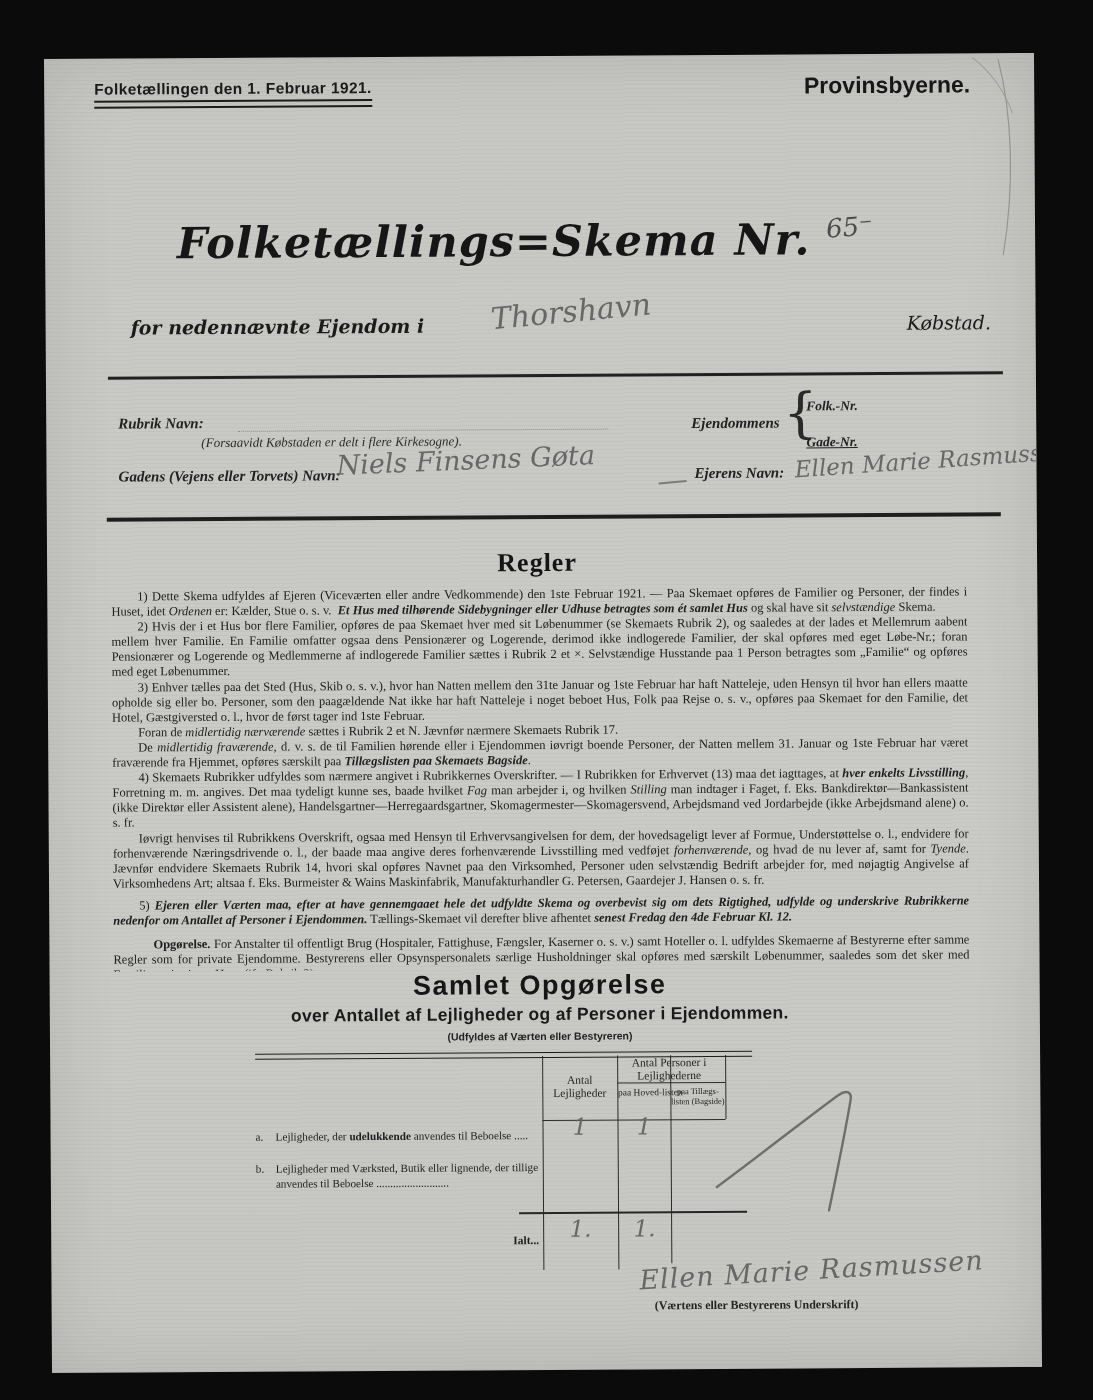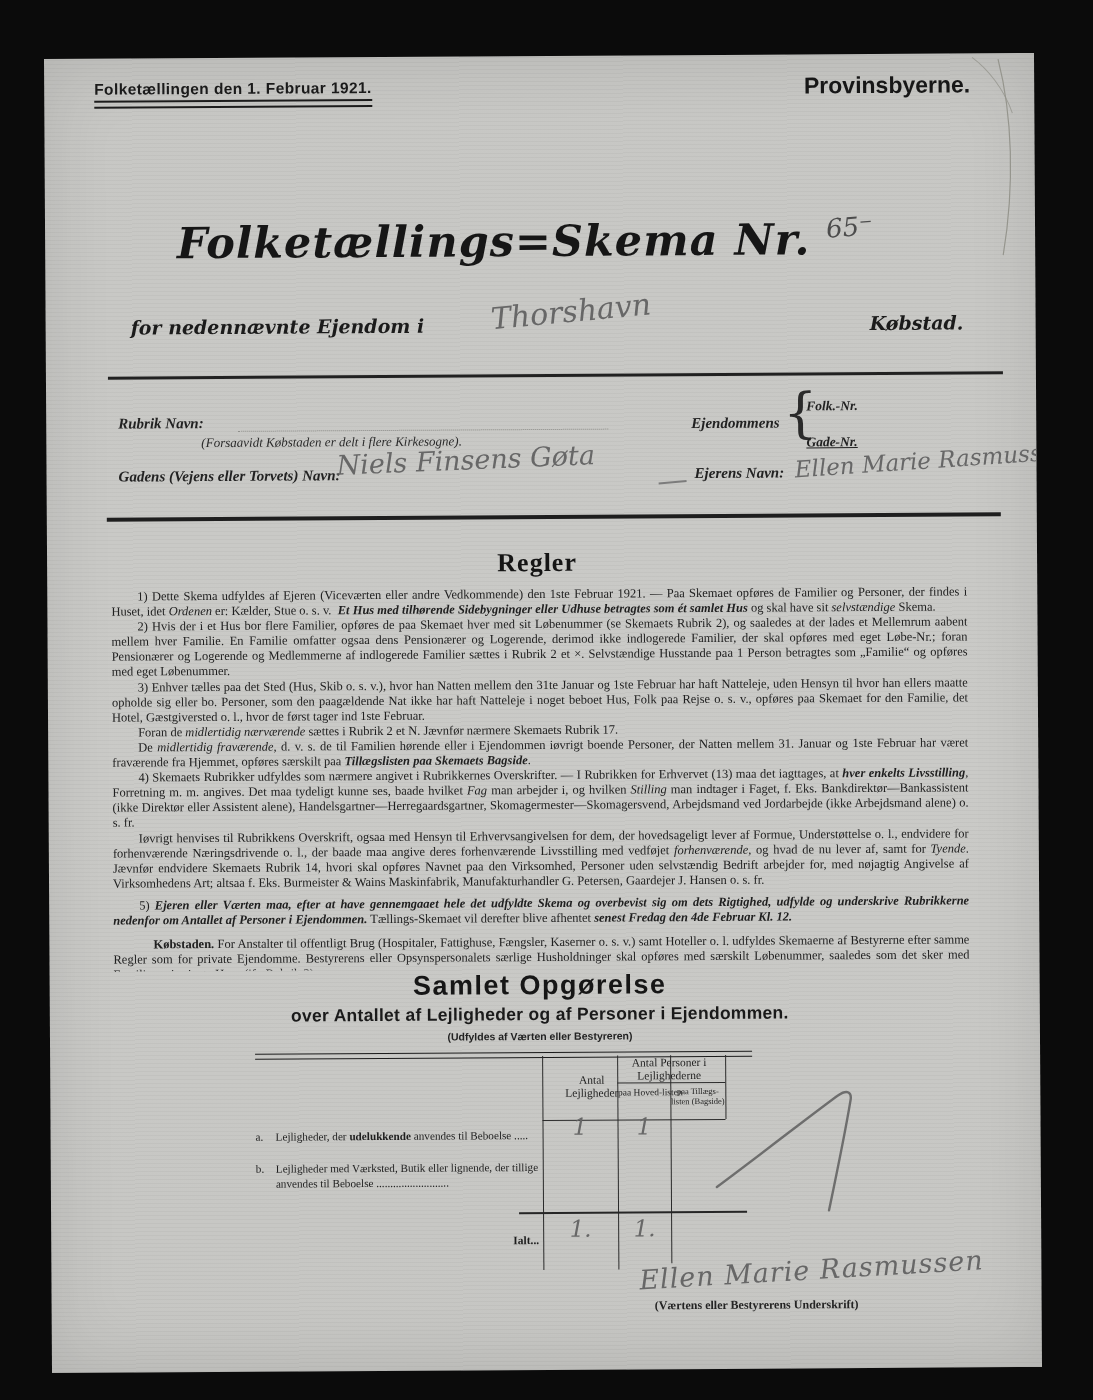--- a/index.html
+++ b/index.html
@@ -27,21 +27,21 @@
   .hw{font-family:"DejaVu Serif", serif;font-style:italic;color:#676767;}
   .u2o{display:inline-block;border-bottom:2px solid #1c1c1c;padding-bottom:4px;}
   .u2i{display:inline-block;border-bottom:2px solid #1c1c1c;padding-bottom:2px;}
   .hdr-left{left:50px;top:22px;font-size:15.5px;font-weight:bold;letter-spacing:.4px;color:#1a1a1a;}
   .hdr-right{right:64px;top:18px;font-size:23px;font-weight:bold;color:#171717;}
   .title-row{left:0;top:158px;width:960px;text-align:center;}
   .form-title{font-size:43px;font-weight:bold;font-style:italic;letter-spacing:1px;color:#161616;}
   .form-number{font-size:26px;vertical-align:18px;margin-left:16px;color:#4c4c4c;display:inline-block;transform:rotate(-4deg);}
   .sub-prefix{left:85px;top:258px;font-size:19px;font-weight:bold;font-style:italic;color:#1b1b1b;}
   .sub-hand{left:445px;top:238px;font-size:30px;transform:rotate(-5deg);}
-  .sub-suffix{left:824px;top:258px;font-size:19px;font-weight:bold;font-style:italic;color:#1b1b1b;}
+  .sub-suffix{left:861px;top:258px;font-size:19px;font-weight:normal;font-style:italic;color:#1b1b1b;}
   .rule1{left:62px;top:318px;width:895px;height:3px;background:#212121;}
   .rule2{left:60px;top:459px;width:894px;height:3.5px;background:#1e1e1e;}
   .flabel{font-style:italic;font-weight:bold;font-size:15px;color:#222;}
   .fnote{font-style:italic;font-size:13px;color:#2a2a2a;}
   .dotline{border-bottom:1.5px dotted #8f8f8b;height:1px;}
   .brace{font-size:54px;font-weight:300;color:#2a2a2a;line-height:50px;}
   .rules-head{left:0;top:492px;width:980px;text-align:center;font-size:26px;font-weight:bold;letter-spacing:1px;color:#151515;}
   .rules{left:64px;top:531px;width:856px;height:382px;overflow:hidden;
          font-size:12.5px;line-height:15.1px;text-align:justify;color:#202020;}
   .rules p{margin:0;text-indent:26px;}
@@ -109,36 +109,36 @@
   <div class="abs rules-head serif">Regler</div>
   <div class="abs rules serif">
     <p>1) Dette Skema udfyldes af Ejeren (Viceværten eller andre Vedkommende) den 1ste Februar 1921. — Paa Skemaet opføres de Familier og Personer, der findes i Huset, idet <i>Ordenen</i> er: Kælder, Stue o. s. v.&nbsp; <b><i>Et Hus med tilhørende Sidebygninger eller Udhuse betragtes som ét samlet Hus</i></b> og skal have sit <i>selvstændige</i> Skema.</p>
     <p>2) Hvis der i et Hus bor flere Familier, opføres de paa Skemaet hver med sit Løbenummer (se Skemaets Rubrik 2), og saaledes at der lades et Mellemrum aabent mellem hver Familie.  En Familie omfatter ogsaa dens Pensionærer og Logerende, derimod ikke indlogerede Familier, der skal opføres med eget Løbe-Nr.; foran Pensionærer og Logerende og Medlemmerne af indlogerede Familier sættes i Rubrik 2 et ×.  Selvstændige Husstande paa 1 Person betragtes som „Familie“ og opføres med eget Løbenummer.</p>
     <p>3) Enhver tælles paa det Sted (Hus, Skib o. s. v.), hvor han Natten mellem den 31te Januar og 1ste Februar har haft Natteleje, uden Hensyn til hvor han ellers maatte opholde sig eller bo.  Personer, som den paagældende Nat ikke har haft Natteleje i noget beboet Hus, Folk paa Rejse o. s. v., opføres paa Skemaet for den Familie, det Hotel, Gæstgiversted o. l., hvor de først tager ind 1ste Februar.</p>
     <p>Foran de <i>midlertidig nærværende</i> sættes i Rubrik 2 et N.  Jævnfør nærmere Skemaets Rubrik 17.</p>
     <p>De <i>midlertidig fraværende</i>, d. v. s. de til Familien hørende eller i Ejendommen iøvrigt boende Personer, der Natten mellem 31. Januar og 1ste Februar har været fraværende fra Hjemmet, opføres særskilt paa <b><i>Tillægslisten paa Skemaets Bagside</i></b>.</p>
     <p>4) Skemaets Rubrikker udfyldes som nærmere angivet i Rubrikkernes Overskrifter. — I Rubrikken for Erhvervet (13) maa det iagttages, at <b><i>hver enkelts Livsstilling</i></b>, Forretning m. m. angives.  Det maa tydeligt kunne ses, baade hvilket <i>Fag</i> man arbejder i, og hvilken <i>Stilling</i> man indtager i Faget, f. Eks. Bankdirektør—Bankassistent (ikke Direktør eller Assistent alene), Handelsgartner—Herregaardsgartner, Skomagermester—Skomagersvend, Arbejdsmand ved Jordarbejde (ikke Arbejdsmand alene) o. s. fr.</p>
     <p>Iøvrigt henvises til Rubrikkens Overskrift, ogsaa med Hensyn til Erhvervsangivelsen for dem, der hovedsageligt lever af Formue, Understøttelse o. l., endvidere for forhenværende Næringsdrivende o. l., der baade maa angive deres forhenværende Livsstilling med vedføjet <i>forhenværende</i>, og hvad de nu lever af, samt for <i>Tyende</i>.  Jævnfør endvidere Skemaets Rubrik 14, hvori skal opføres Navnet paa den Virksomhed, Personer uden selvstændig Bedrift arbejder for, med nøjagtig Angivelse af Virksomhedens Art; altsaa f. Eks. Burmeister &amp; Wains Maskinfabrik, Manufakturhandler G. Petersen, Gaardejer J. Hansen o. s. fr.</p>
     <p class="gap">5) <b><i>Ejeren eller Værten maa, efter at have gennemgaaet hele det udfyldte Skema og overbevist sig om dets Rigtighed, udfylde og underskrive Rubrikkerne nedenfor om Antallet af Personer i Ejendommen.</i></b>  Tællings-Skemaet vil derefter blive afhentet <b><i>senest Fredag den 4de Februar Kl. 12.</i></b></p>
-    <p class="anm"><b>Købstaden.</b>  For Anstalter til offentligt Brug (Hospitaler, Fattighuse, Fængsler, Kaserner o. s. v.) samt Hoteller o. l. udfyldes Skemaerne af Bestyrerne efter samme Regler som for private Ejendomme.  Bestyrerens eller Opsynspersonalets særlige Husholdninger skal opføres med særskilt Løbenummer, saaledes som det sker med Familierne i private Huse (jfr. Rubrik 2).</p>
+    <p class="anm"><b>Opgørelse.</b>  For Anstalter til offentligt Brug (Hospitaler, Fattighuse, Fængsler, Kaserner o. s. v.) samt Hoteller o. l. udfyldes Skemaerne af Bestyrerne efter samme Regler som for private Ejendomme.  Bestyrerens eller Opsynspersonalets særlige Husholdninger skal opføres med særskilt Løbenummer, saaledes som det sker med Familierne i private Huse (jfr. Rubrik 2).</p>
   </div>
 
   <div class="abs sans sum-title">Samlet Opgørelse</div>
   <div class="abs sans sum-sub">over Antallet af Lejligheder og af Personer i Ejendommen.</div>
   <div class="abs sans sum-note">(Udfyldes af Værten eller Bestyreren)</div>
 
   <div class="abs twrap">
     <div class="abs t-toprule"></div>
 
     <div class="abs vline" style="left:287px;top:4px;height:214px;"></div>
     <div class="abs vline" style="left:362px;top:4px;height:214px;"></div>
     <div class="abs vline" style="left:415px;top:4px;height:208px;"></div>
     <div class="abs vline" style="left:470px;top:4px;height:64px;"></div>
 
-    <div class="abs th" style="left:287px;top:22px;width:75px;padding-left:12px;">Antal Lejligheder</div>
+    <div class="abs th" style="left:287px;top:22px;width:75px;">Antal Lejligheder</div>
     <div class="abs th" style="left:362px;top:5px;width:104px;">Antal Personer i Lejlighederne</div>
     <div class="abs hline" style="left:362px;top:31px;width:108px;"></div>
     <div class="abs ths" style="left:362px;top:36px;width:66px;font-size:9.5px;line-height:10.5px;">paa Hoved-listen</div>
     <div class="abs ths" style="left:415px;top:36px;width:55px;font-size:8.5px;line-height:9.5px;">paa Tillægs-listen (Bagside)</div>
     <div class="abs hline" style="left:287px;top:68px;width:183px;"></div>
 
     <div class="abs rowlab" style="left:0;top:76px;"><span class="rowkey">a.</span><span>Lejligheder, der <b>udelukkende</b> anvendes til Beboelse .....</span></div>
     <div class="abs hw cellhw" style="left:287px;top:62px;width:75px;">1</div>
     <div class="abs hw cellhw" style="left:362px;top:62px;width:53px;">1</div>
 

